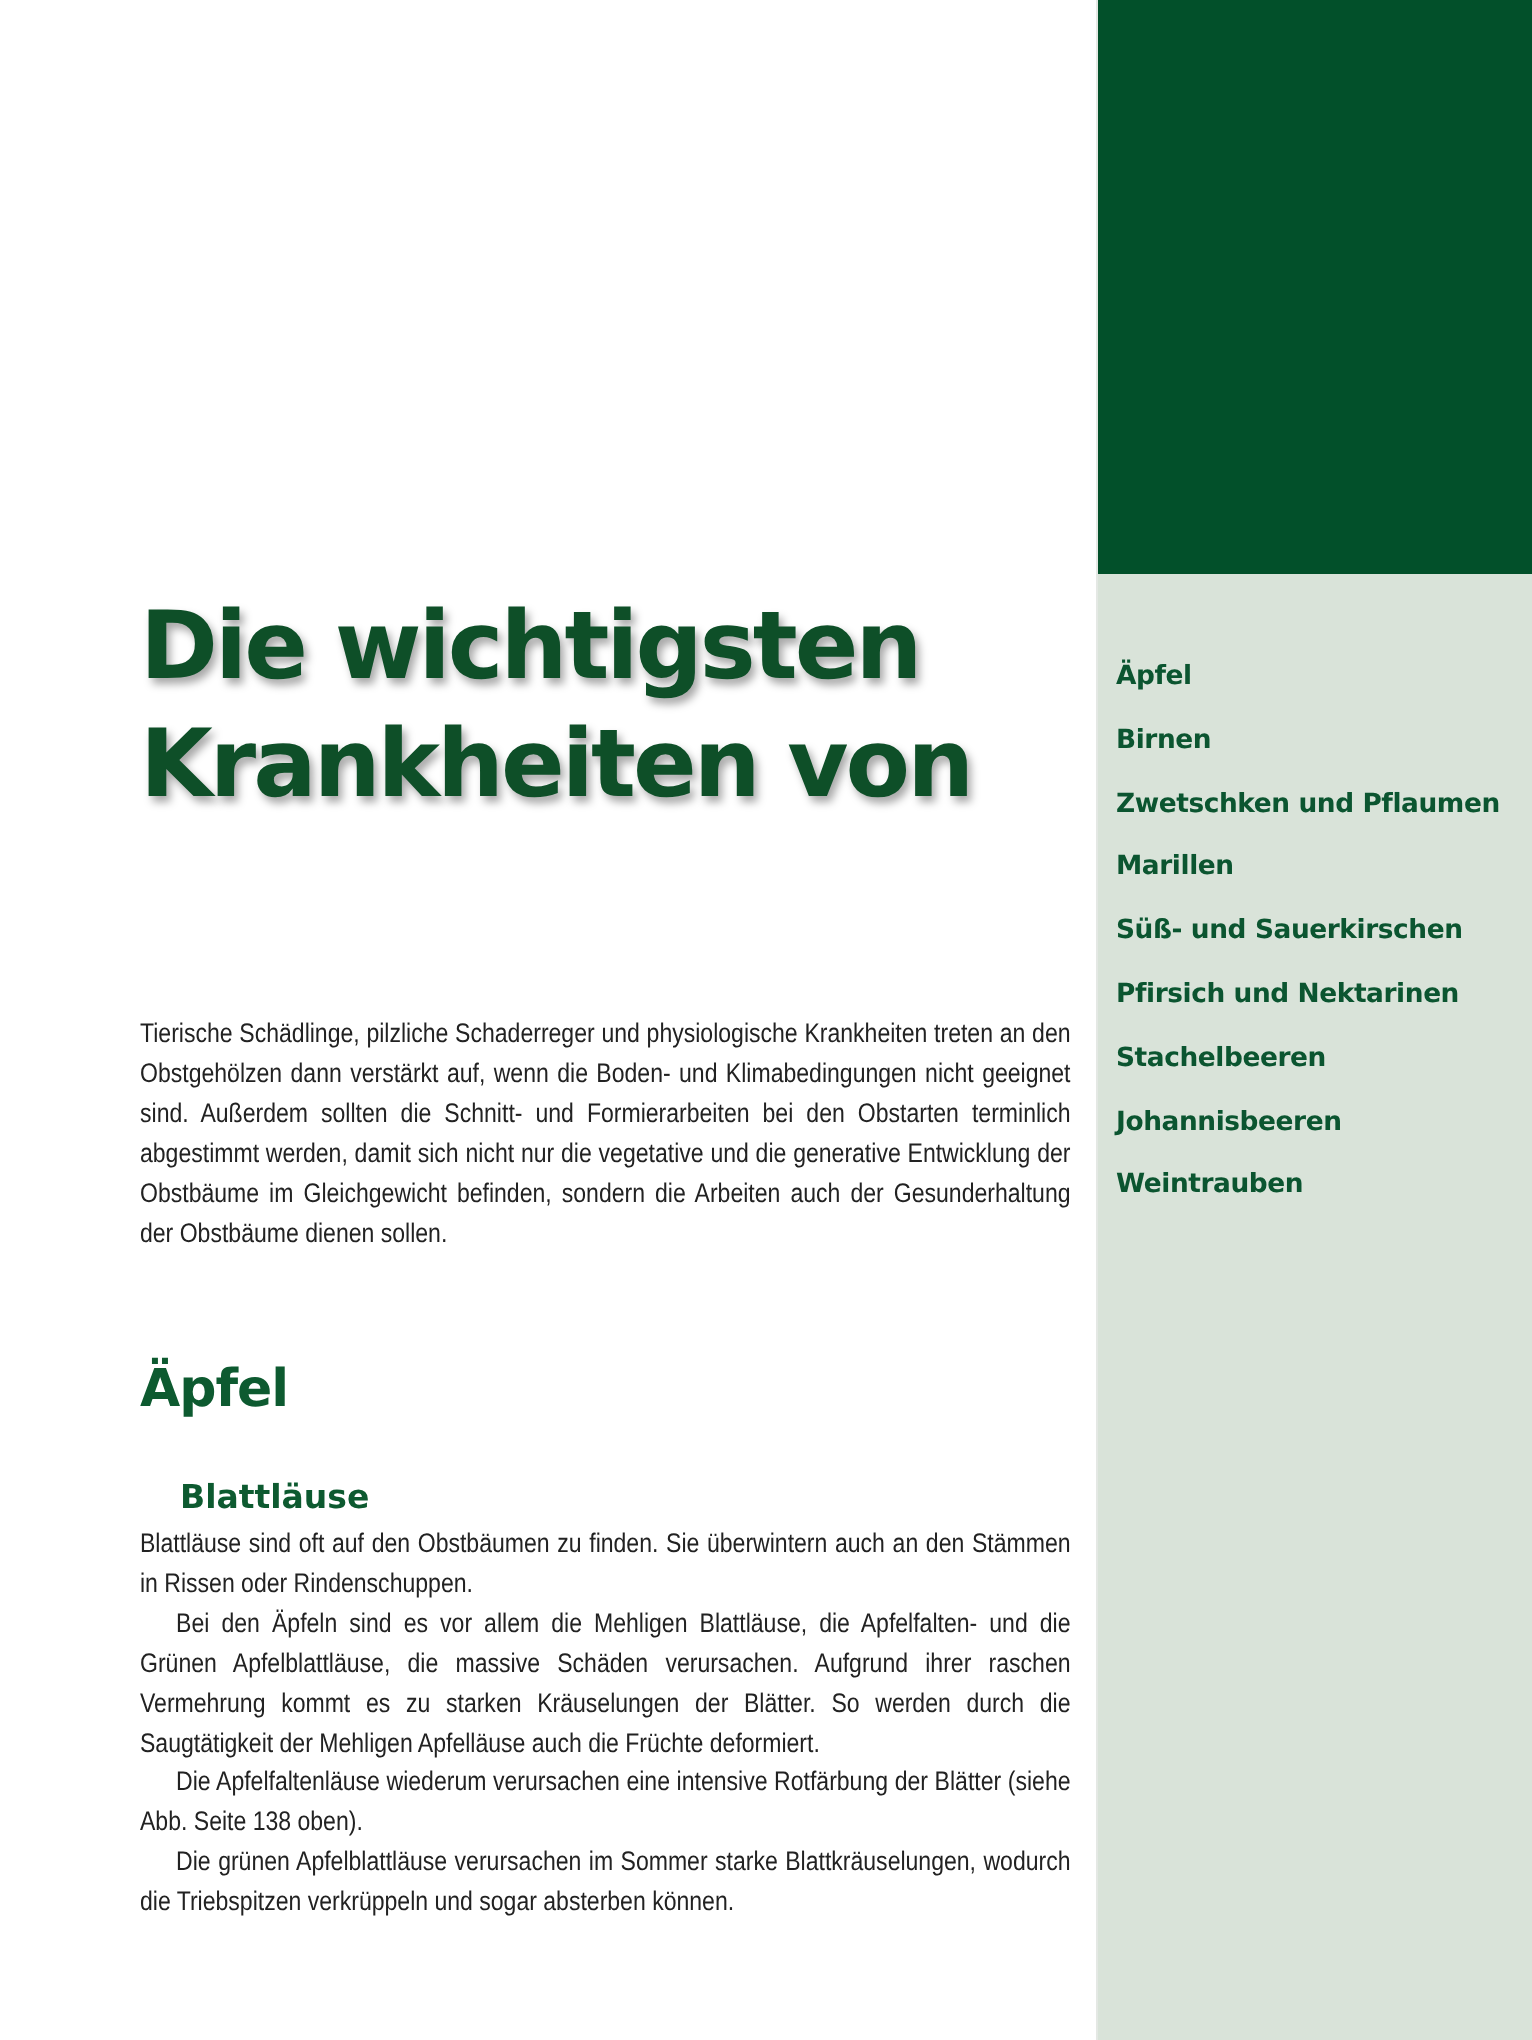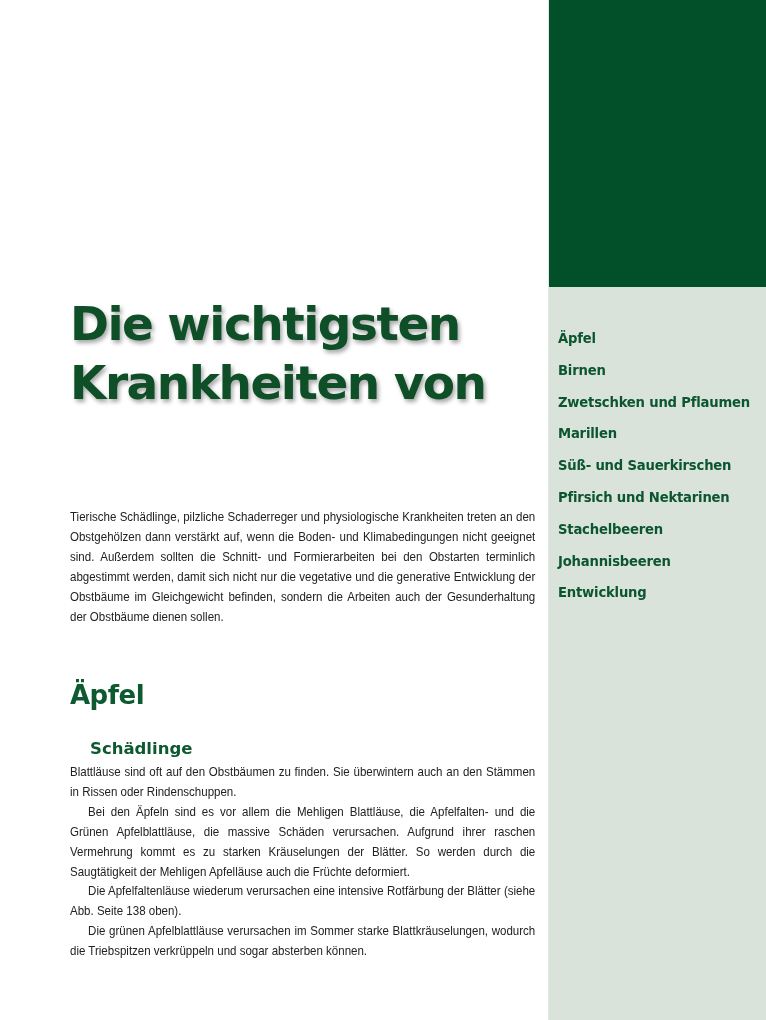--- a/index.html
+++ b/index.html
@@ -60,36 +60,36 @@
 
 <div class="page-main">
   <h1 class="title">
     <span>Die wichtigsten</span>
     <span>Krankheiten von</span>
   </h1>
 
   <p class="body-text intro">Tierische Schädlinge, pilzliche Schaderreger und physiologische Krankheiten treten an den Obstgehölzen dann verstärkt auf, wenn die Boden- und Klimabedingungen nicht geeignet sind. Außerdem sollten die Schnitt- und Formierarbeiten bei den Obstarten terminlich abgestimmt werden, damit sich nicht nur die vegetative und die generative Entwicklung der Obstbäume im Gleichgewicht befinden, sondern die Arbeiten auch der Gesunderhaltung der Obstbäume dienen sollen.</p>
 
   <h2 class="section-title">Äpfel</h2>
-  <h3 class="sub-title">Schädlinge</h3>
+  <h3 class="sub-title">Blattläuse</h3>
 
   <div class="body-text article">
     <p>Blattläuse sind oft auf den Obstbäumen zu finden. Sie überwintern auch an den Stämmen in Rissen oder Rindenschuppen.</p>
     <p class="indent">Bei den Äpfeln sind es vor allem die Mehligen Blattläuse, die Apfelfalten- und die Grünen Apfelblattläuse, die massive Schäden verursachen. Aufgrund ihrer raschen Vermehrung kommt es zu starken Kräuselungen der Blätter. So werden durch die Saugtätigkeit der Mehligen Apfelläuse auch die Früchte deformiert.</p>
     <p class="indent">Die Apfelfaltenläuse wiederum verursachen eine intensive Rotfärbung der Blätter (siehe Abb. Seite 138 oben).</p>
     <p class="indent">Die grünen Apfelblattläuse verursachen im Sommer starke Blattkräuselungen, wodurch die Triebspitzen verkrüppeln und sogar absterben können.</p>
   </div>
 </div>
 
 <aside class="side-panel">
   <div class="side-top-block"></div>
   <ul class="side-nav">
     <li>Äpfel</li>
     <li>Birnen</li>
     <li>Zwetschken und Pflaumen</li>
     <li>Marillen</li>
     <li>Süß- und Sauerkirschen</li>
     <li>Pfirsich und Nektarinen</li>
     <li>Stachelbeeren</li>
     <li>Johannisbeeren</li>
-    <li>Entwicklung</li>
+    <li>Weintrauben</li>
   </ul>
 </aside>
 
 </body></html>

